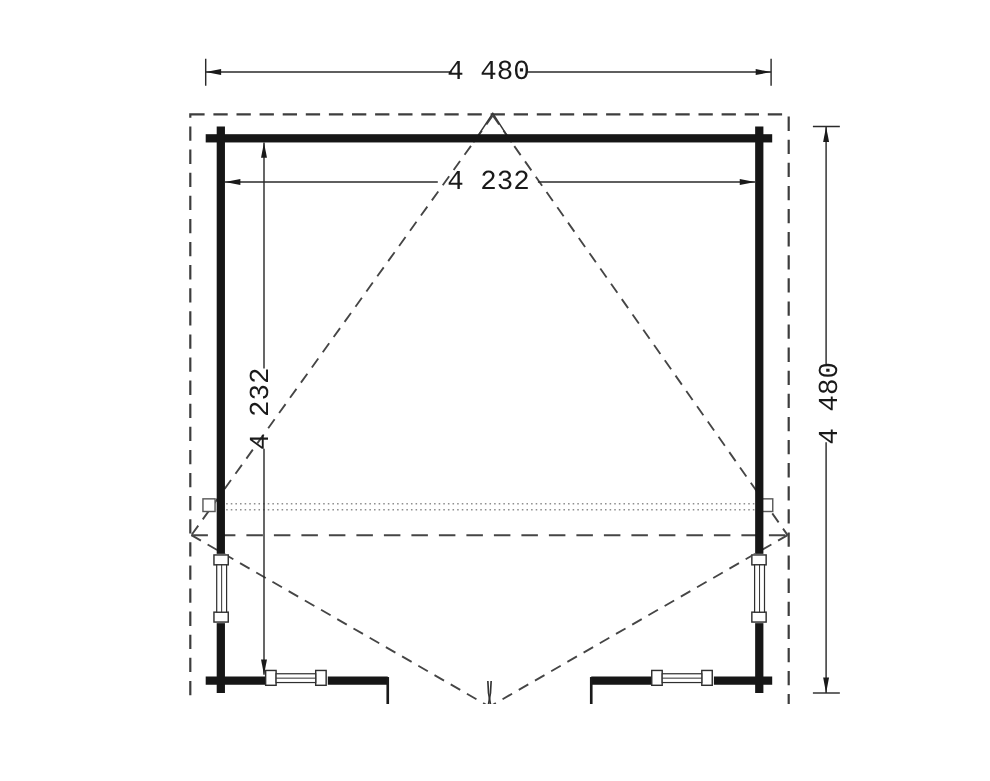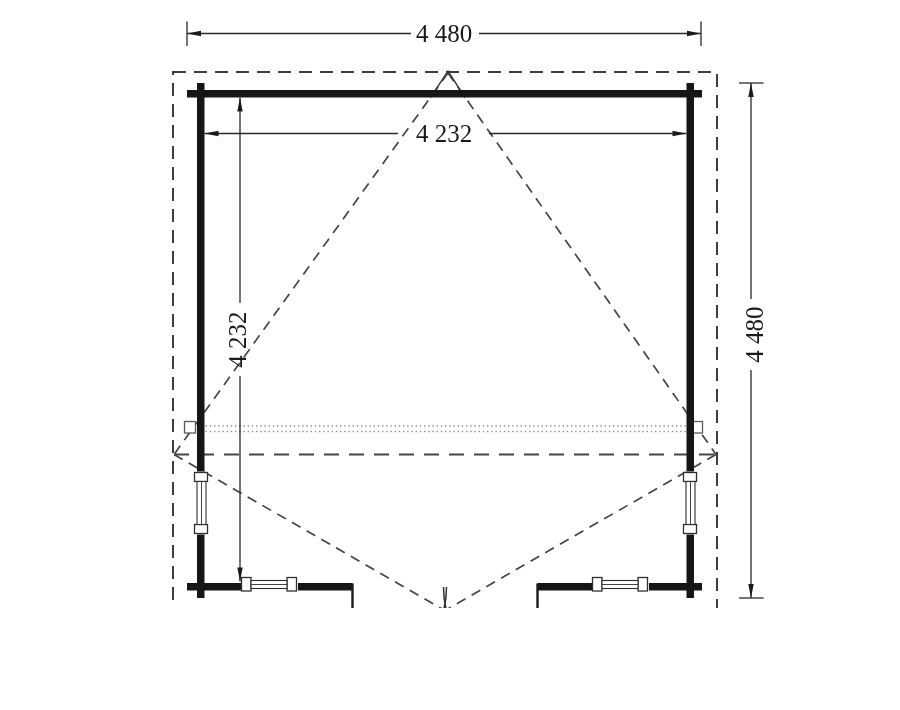--- a/index.html
+++ b/index.html
@@ -2,21 +2,21 @@
 <html style="--ink: #1a1a1a; --wall: #161616; --dash: #454545; --dotted: #8f8f8f; --dim: #2a2a2a; --bg: #ffffff;"><head>
 <meta charset="utf-8">
 <style>
   :root{
     --ink:#1a1a1a; --wall:#161616; --dash:#454545; --dotted:#8f8f8f;
     --dim:#2a2a2a; --bg:#ffffff;
   }
   html,body{margin:0;padding:0;background:var(--bg);}
   .canvas{
     position:relative;width:900px;height:608px;background:var(--bg);
-    font-family:Liberation Serif, serif;overflow:hidden;
+    font-family:Liberation Mono, monospace;overflow:hidden;margin-top:32px;
   }
   svg{position:absolute;left:0;top:0;}
   
   .roof-rect{fill:none;stroke:#3d3d3d;stroke-width:2;stroke-dasharray:13 8;}
   .ridge{fill:none;stroke:var(--dash);stroke-width:1.7;stroke-dasharray:10 7;}
   .ridge-h{fill:none;stroke:var(--dash);stroke-width:1.8;stroke-dasharray:15 10;}
   .peak{fill:none;stroke:#3a3a3a;stroke-width:1.4;}
   .dot{fill:none;stroke:var(--dotted);stroke-width:1.4;stroke-dasharray:1.4 2.8;}
   .beam-end{fill:#ffffff;stroke:#5a5a5a;stroke-width:1.3;}
   .wall{fill:var(--wall);stroke:none;}

